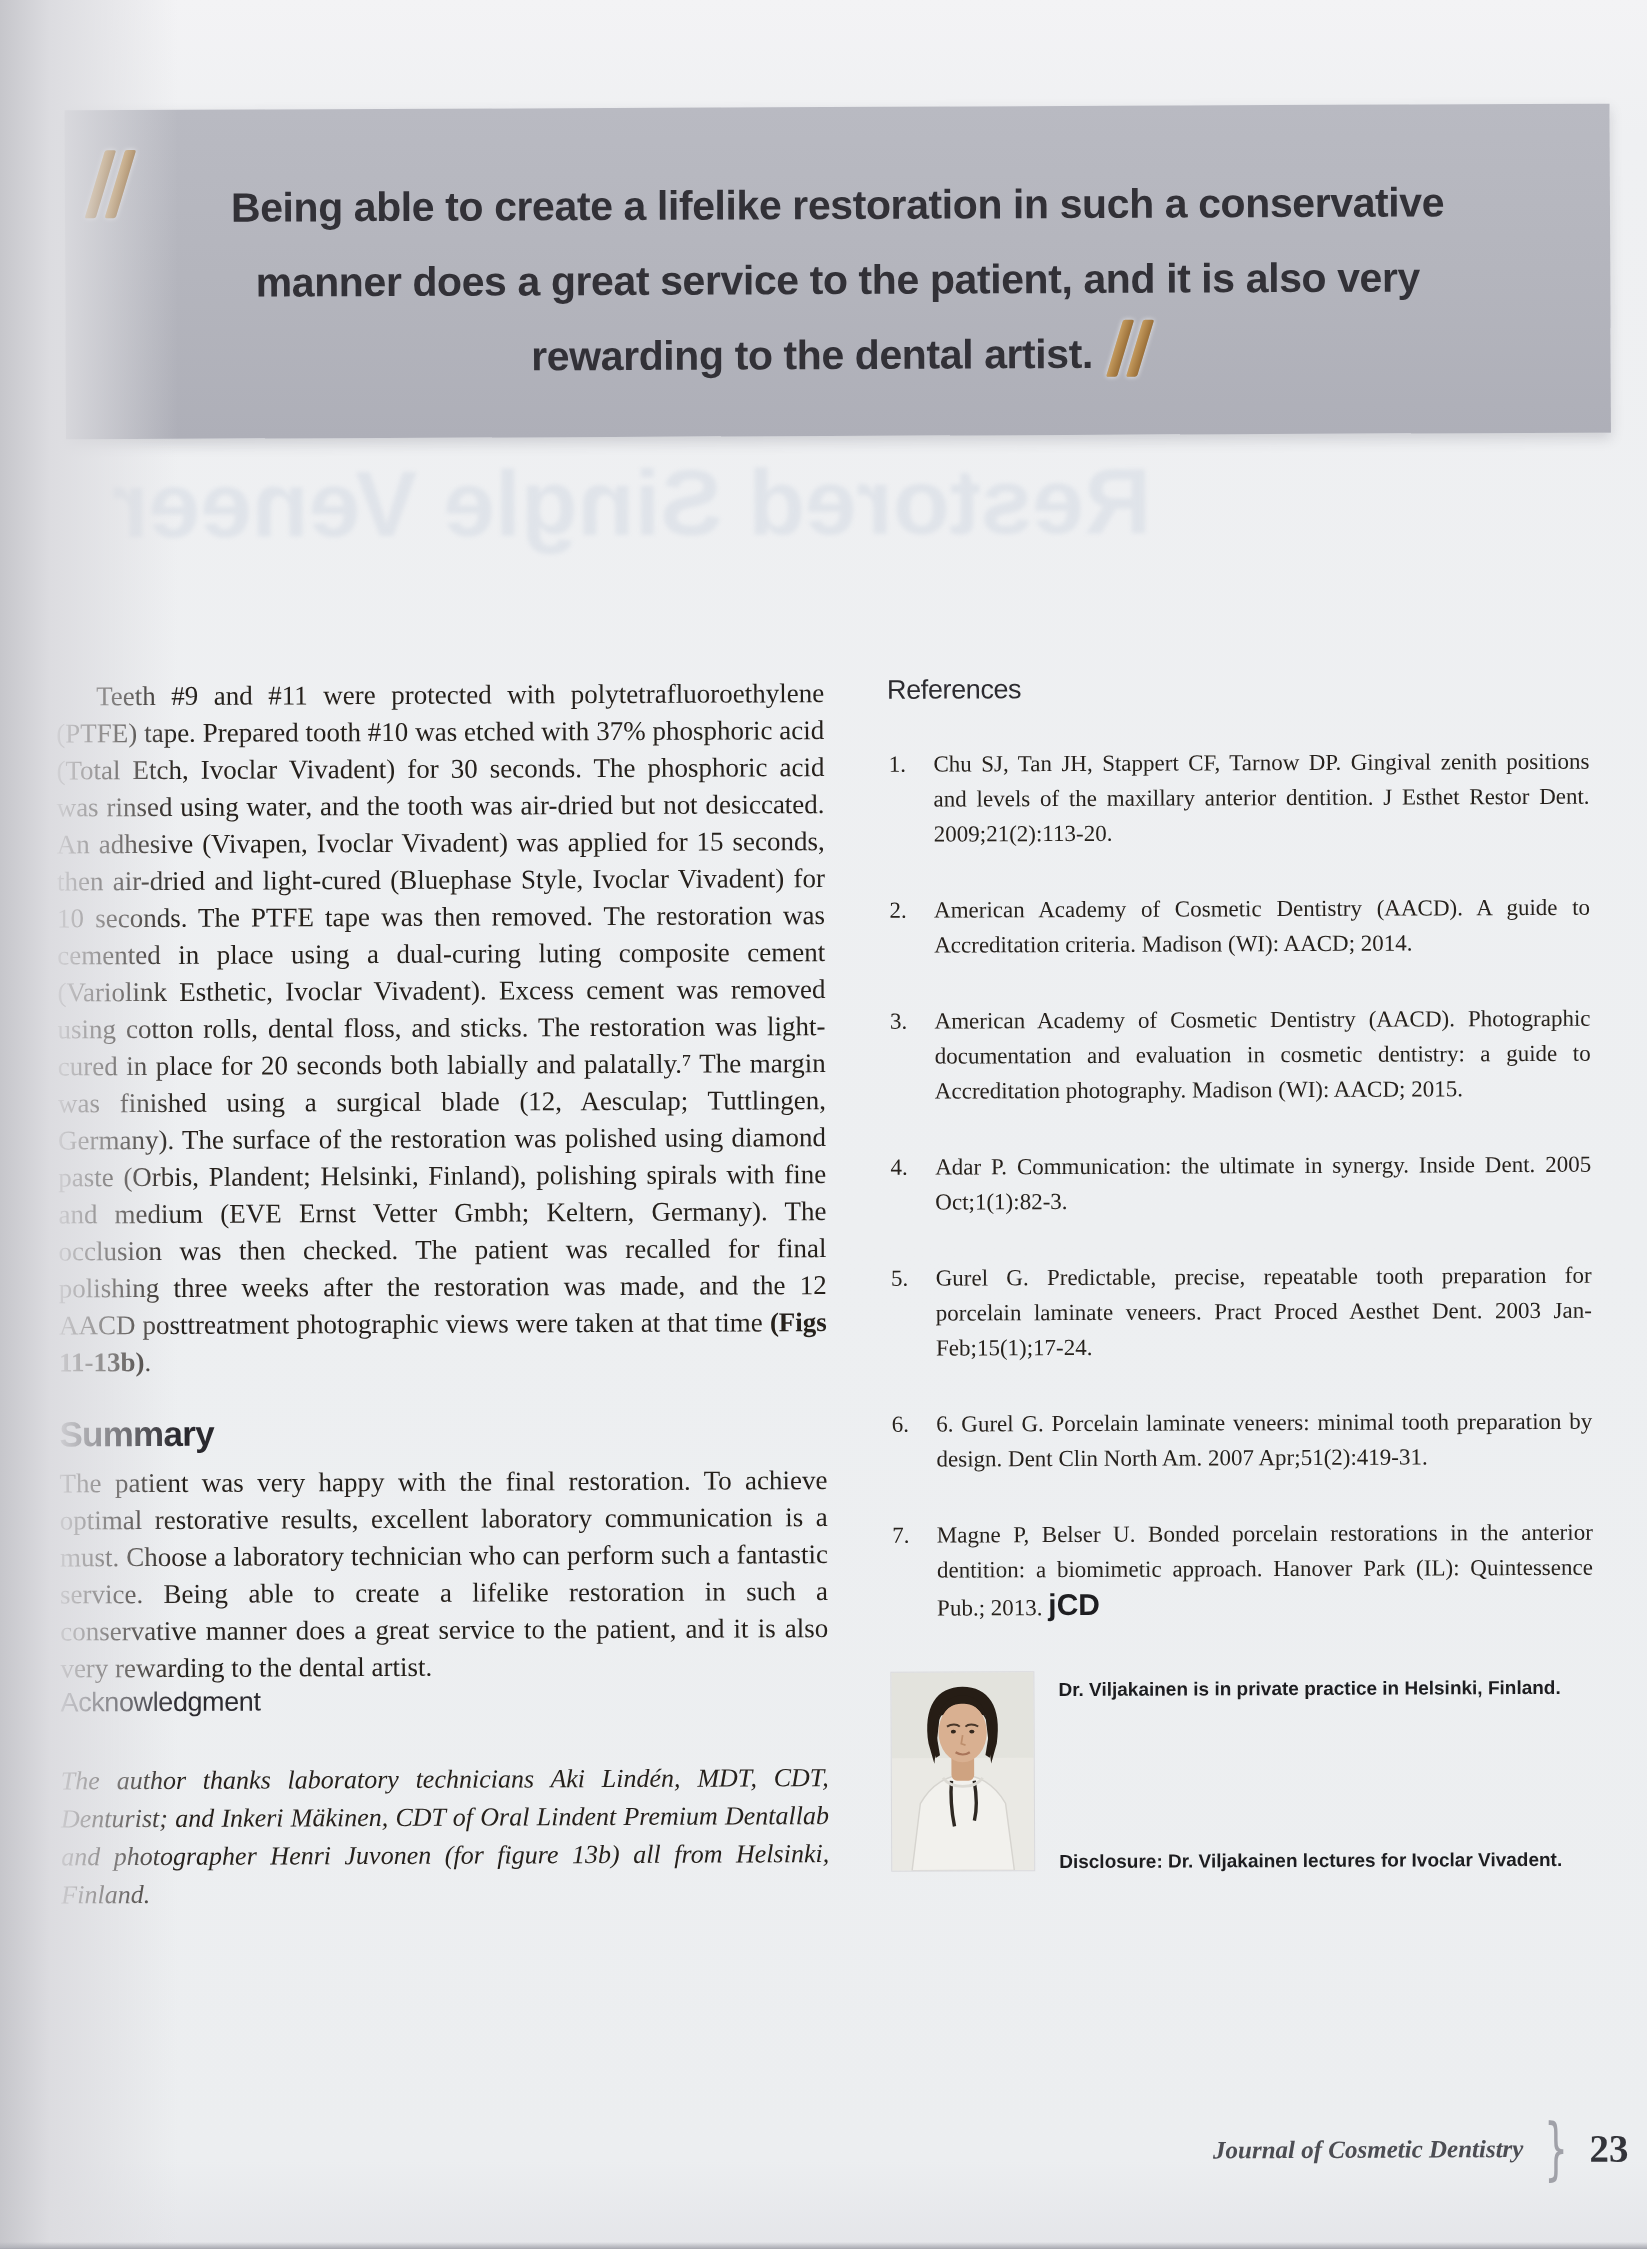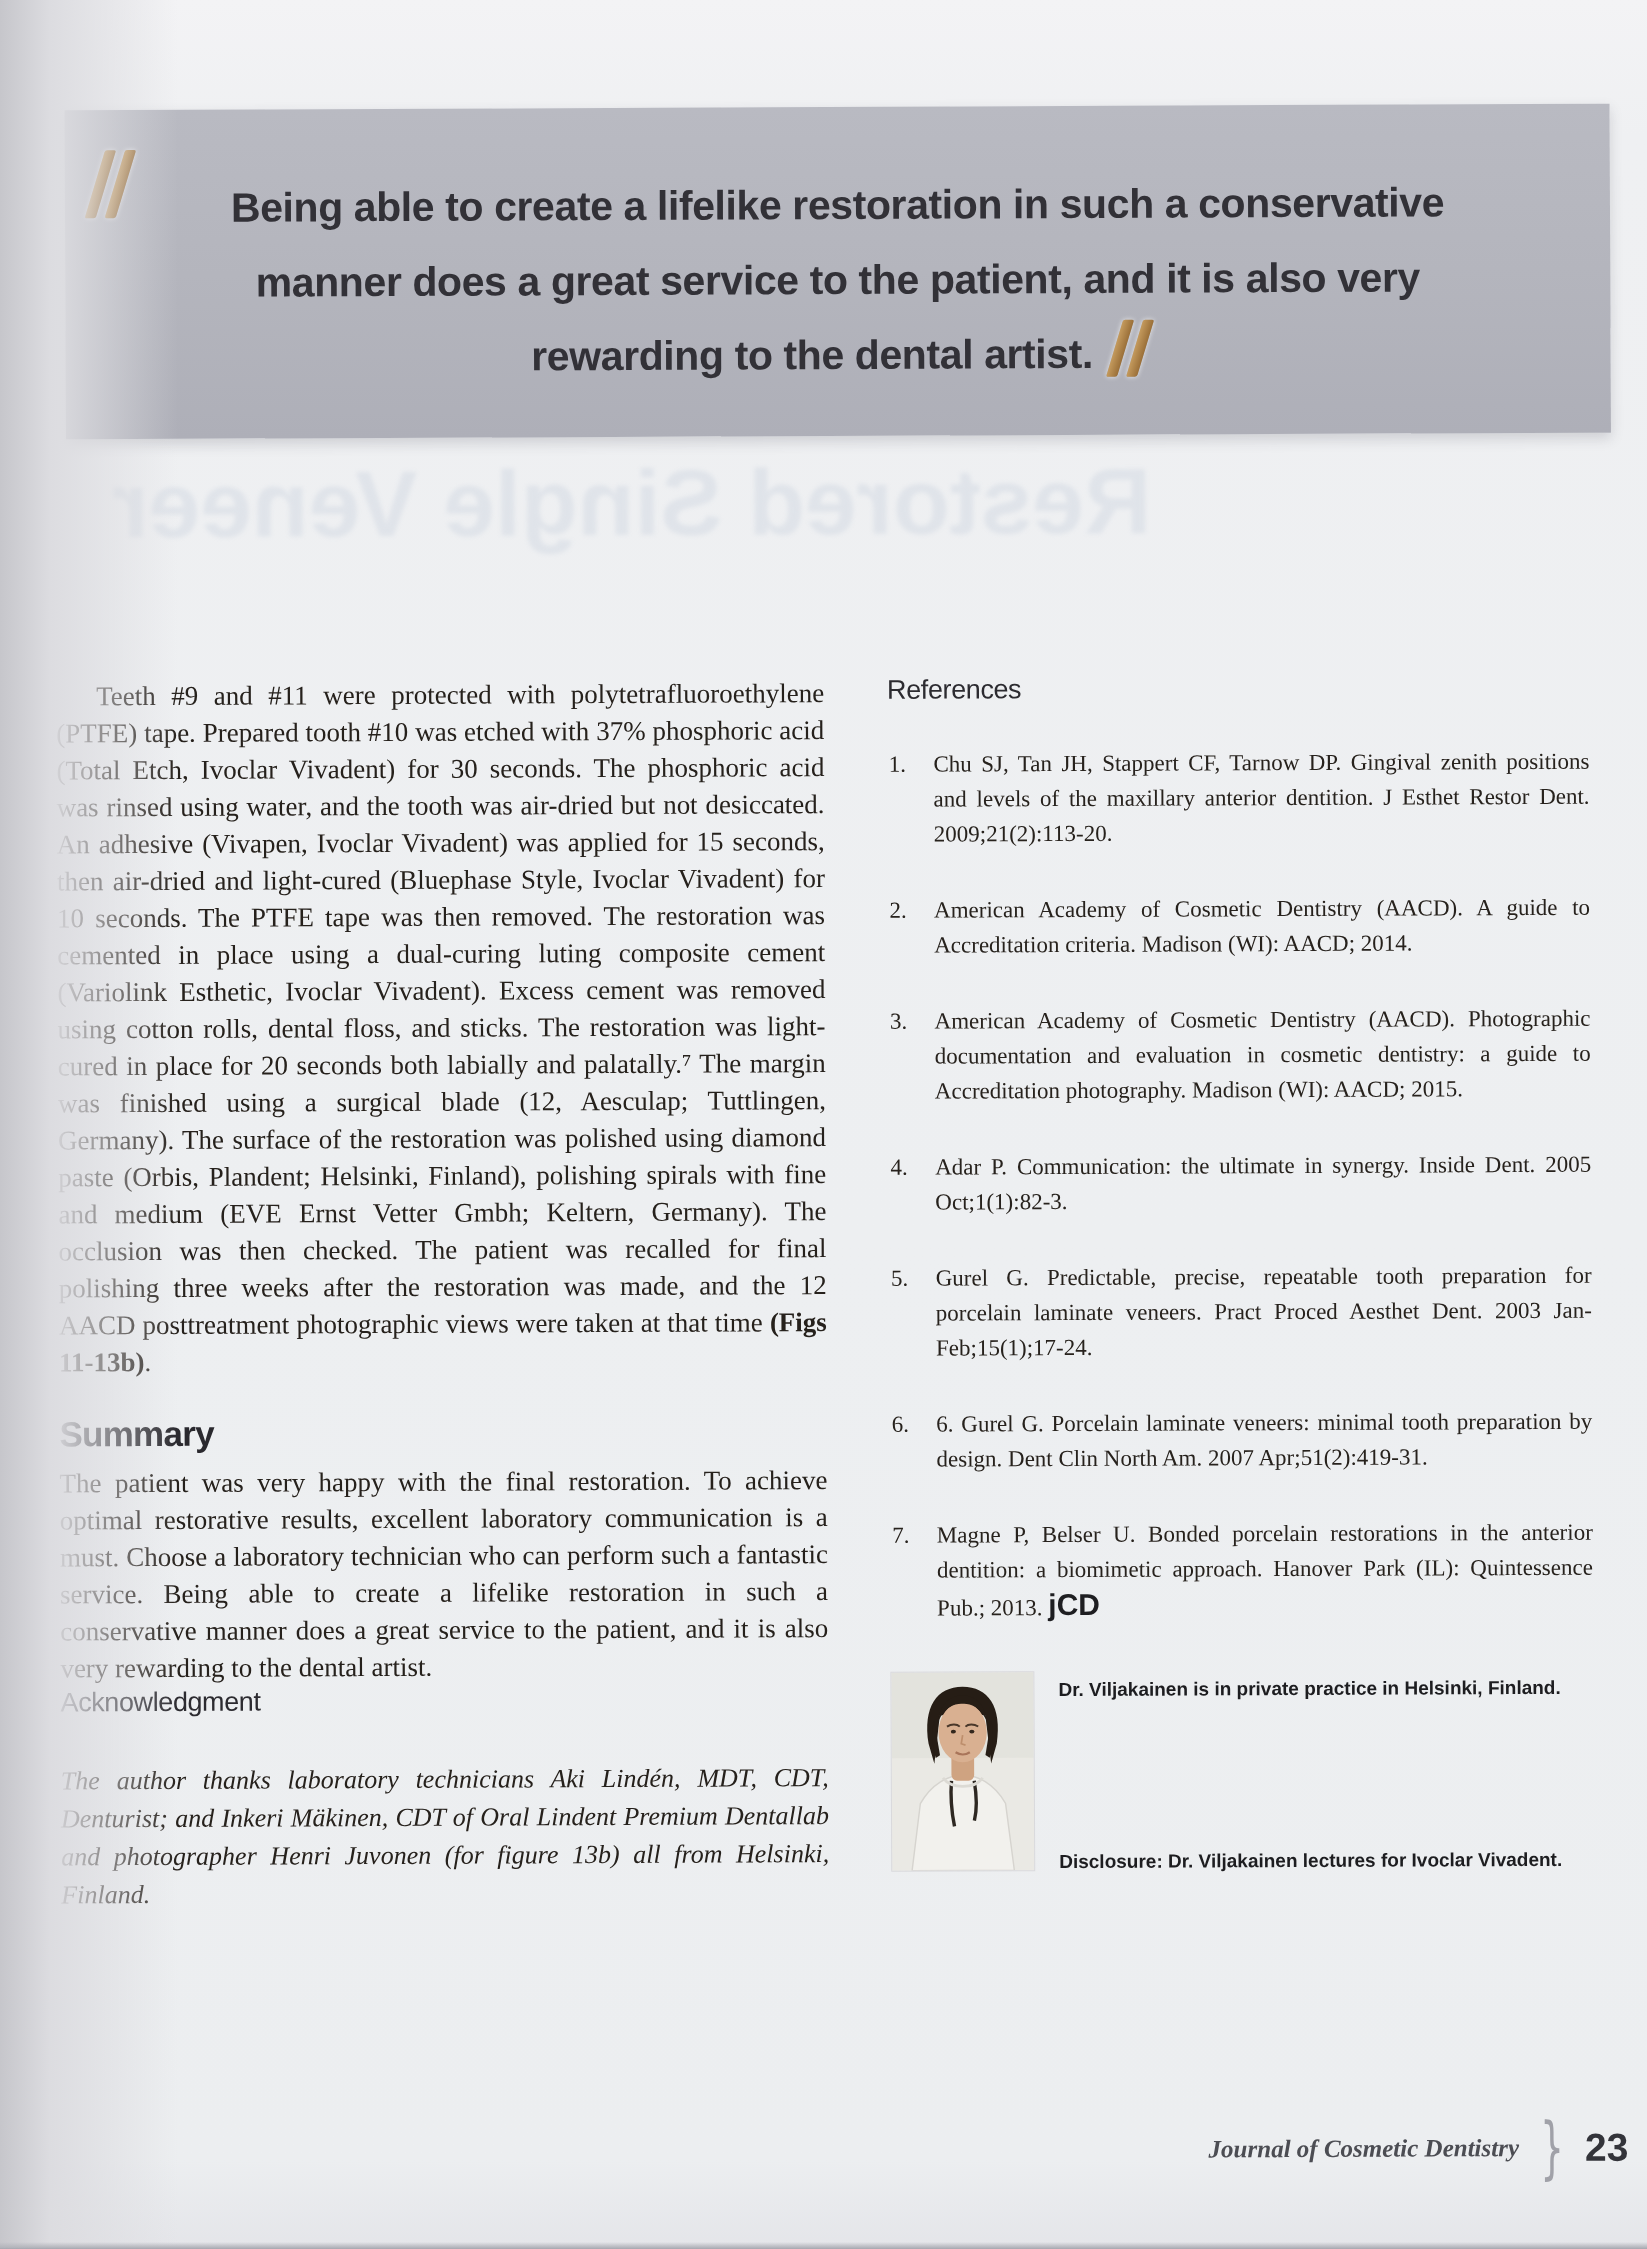--- a/index.html
+++ b/index.html
@@ -68,21 +68,21 @@
         font-weight:600;font-size:19px;line-height:24px;color:#1d1d20;}
   .bio-1{top:5.7px;}
   .bio-2{top:178px;}
 
   
   .footer{position:absolute;right:56px;top:2129px;display:flex;align-items:center;gap:11.4px;}
   .journal{font-family:"Liberation Serif",serif;font-style:italic;font-weight:600;
         font-size:25px;color:#4c4d53;}
   .brace{font-family:"DejaVu Sans",sans-serif;font-size:68px;color:#a0a1a8;
         transform:scaleX(0.55);font-weight:400;line-height:0;}
-  .pagenum{font-family:Liberation Sans, sans-serif;font-weight:600;font-size:39px;color:#33343a;}
+  .pagenum{font-family:Liberation Serif, serif;font-weight:600;font-size:39px;color:#33343a;}
 </style>
 </head>
 <body>
 
 <div class="page">
   <div class="scan">
 
     <div class="ghost">Restored Single Veneer</div>
 
     <div class="banner">

